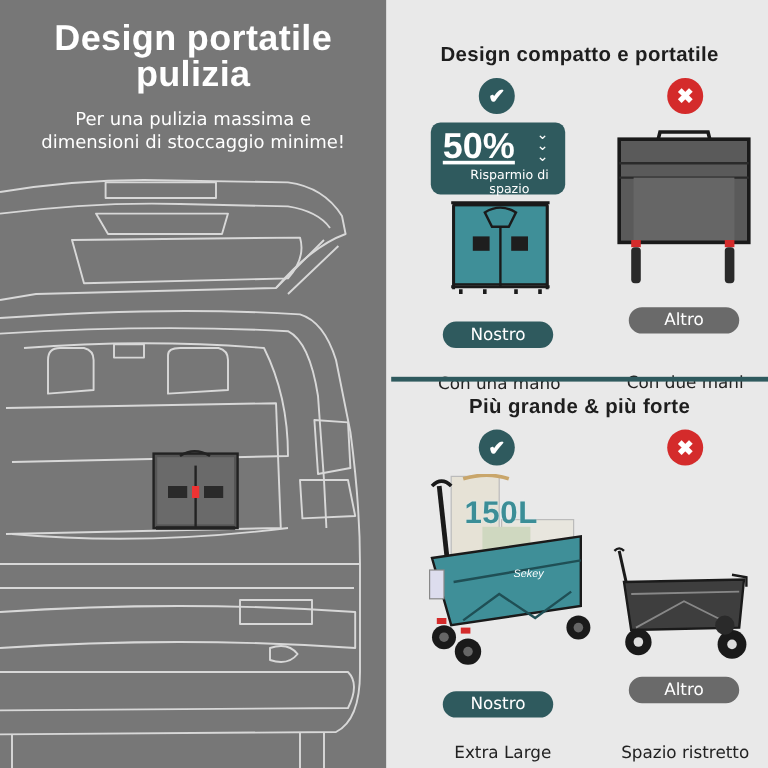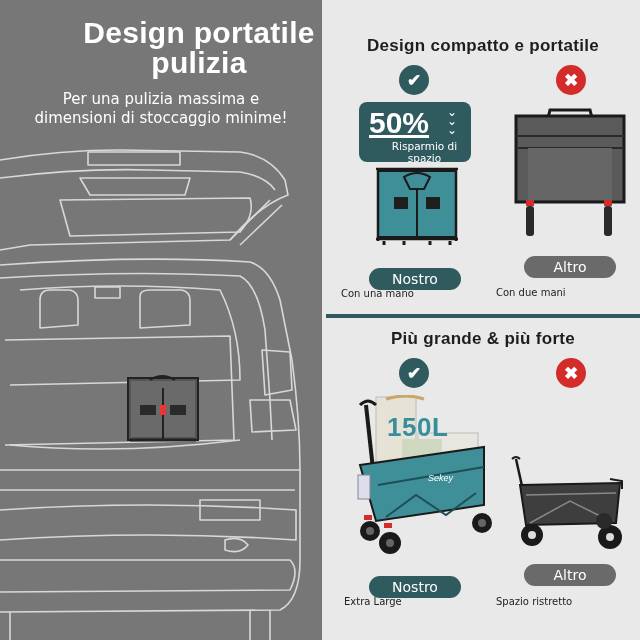--- a/index.html
+++ b/index.html
@@ -1,35 +1,35 @@
 <!DOCTYPE html>
 <html><head>
 <meta charset="utf-8">
 <style>
   * { box-sizing: border-box; margin: 0; padding: 0; }
   html, body { width: 640px; height: 640px; overflow: hidden; }
   body { position: relative; font-family: "Liberation Sans", sans-serif; background: #e9e9e9; }
 
   .left { position: absolute; left: 0; top: 0; width: 322px; height: 640px; background: #777777; overflow: hidden; }
-  .left-title { position: absolute; left: 0; top: 18px; width: 322px; text-align: center; color: #fff; font-weight: bold; font-size: 30px; line-height: 30px; letter-spacing: 0.3px; margin-left: 38px; }
+  .left-title { position: absolute; left: 0; top: 18px; width: 322px; text-align: center; color: #fff; font-weight: bold; font-size: 30px; line-height: 30px; letter-spacing: 0.3px; }
   .left-sub { position: absolute; left: 0; top: 90px; width: 322px; text-align: center; color: #fff; font-family: "DejaVu Sans", sans-serif; font-size: 15px; line-height: 19px; }
   .car { position: absolute; left: 0; top: 140px; width: 322px; height: 500px; }
 
   .divider-v { position: absolute; left: 322px; top: 0; width: 4px; height: 640px; background: #e9e9e9; }
 
   .right { position: absolute; left: 326px; top: 12px; width: 314px; height: 640px; background: #e9e9e9; }
   .sec-title { position: absolute; left: 0; width: 314px; text-align: center; font-weight: bold; color: #1e1e1e; font-size: 17px; letter-spacing: 0.3px; }
   .badge-ok, .badge-no { position: absolute; width: 30px; height: 30px; border-radius: 50%; display: flex; align-items: center; justify-content: center; color: #fff; font-weight: bold; font-size: 17px; }
   .badge-ok { background: #2f5a5e; }
   .badge-no { background: #d42b2b; }
 
   .pill { position: absolute; width: 92px; height: 22px; border-radius: 11px; color: #fff; font-family: "DejaVu Sans", sans-serif; font-size: 14px; line-height: 22px; text-align: center; }
   .pill.ours { background: #2f5a5e; margin-top: 12px; }
   .pill.other { background: #6a6a6a; }
-  .caption { position: absolute; width: 150px; text-align: left; color: #222; font-family: "DejaVu Sans", sans-serif; font-size: 10px; }
+  .caption { position: absolute; width: 150px; text-align: center; color: #222; font-family: "DejaVu Sans", sans-serif; font-size: 14px; margin-top: 24px; }
 
   .hr-teal { position: absolute; left: 0; top: 302px; width: 314px; height: 4px; background: #2f5a5e; }
 
   .saving-box { position: absolute; left: 33px; top: 90px; width: 112px; height: 60px; background: #2f5a5e; border-radius: 8px; color: #fff; }
   .saving-pct { position: absolute; left: 10px; top: 4px; font-weight: bold; font-size: 30px; line-height: 34px; text-decoration: underline; }
   .saving-arrows { position: absolute; left: 88px; top: 6px; font-size: 12px; line-height: 9px; color: #fff; text-align: center; }
   .saving-lbl { position: absolute; left: 0; top: 38px; width: 112px; text-align: center; font-family: "DejaVu Sans", sans-serif; font-size: 10.5px; padding-left: 19px; }
 
   .vol-label { position: absolute; left: 61px; top: 400px; font-weight: bold; font-size: 26px; color: #3b8e97; letter-spacing: 0.5px; text-shadow: 0 0 2px #d9eef0; }
 </style>

